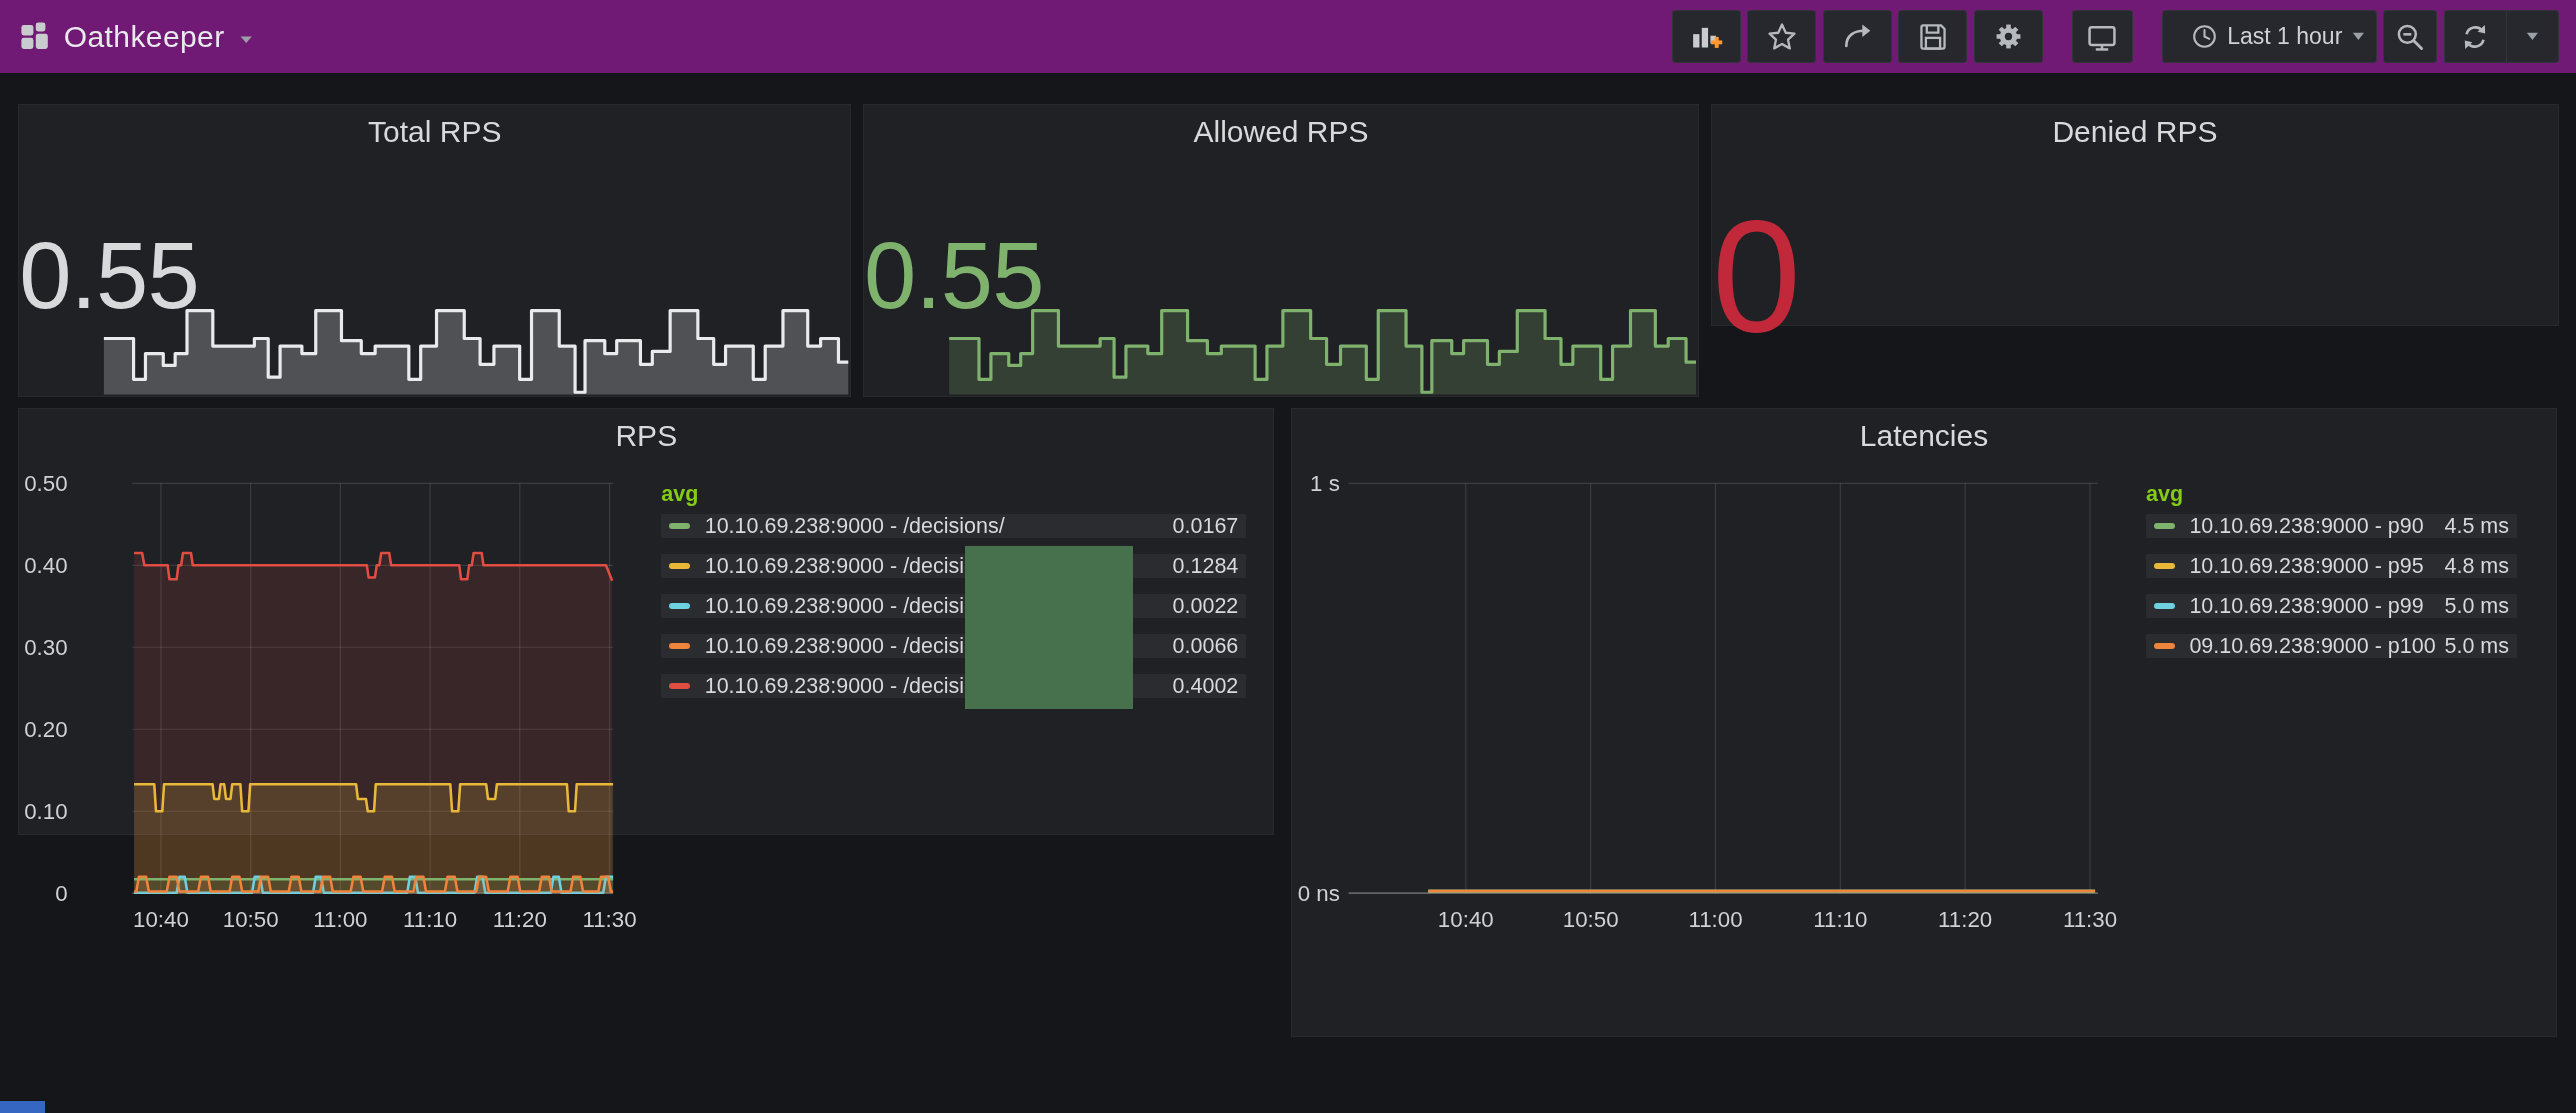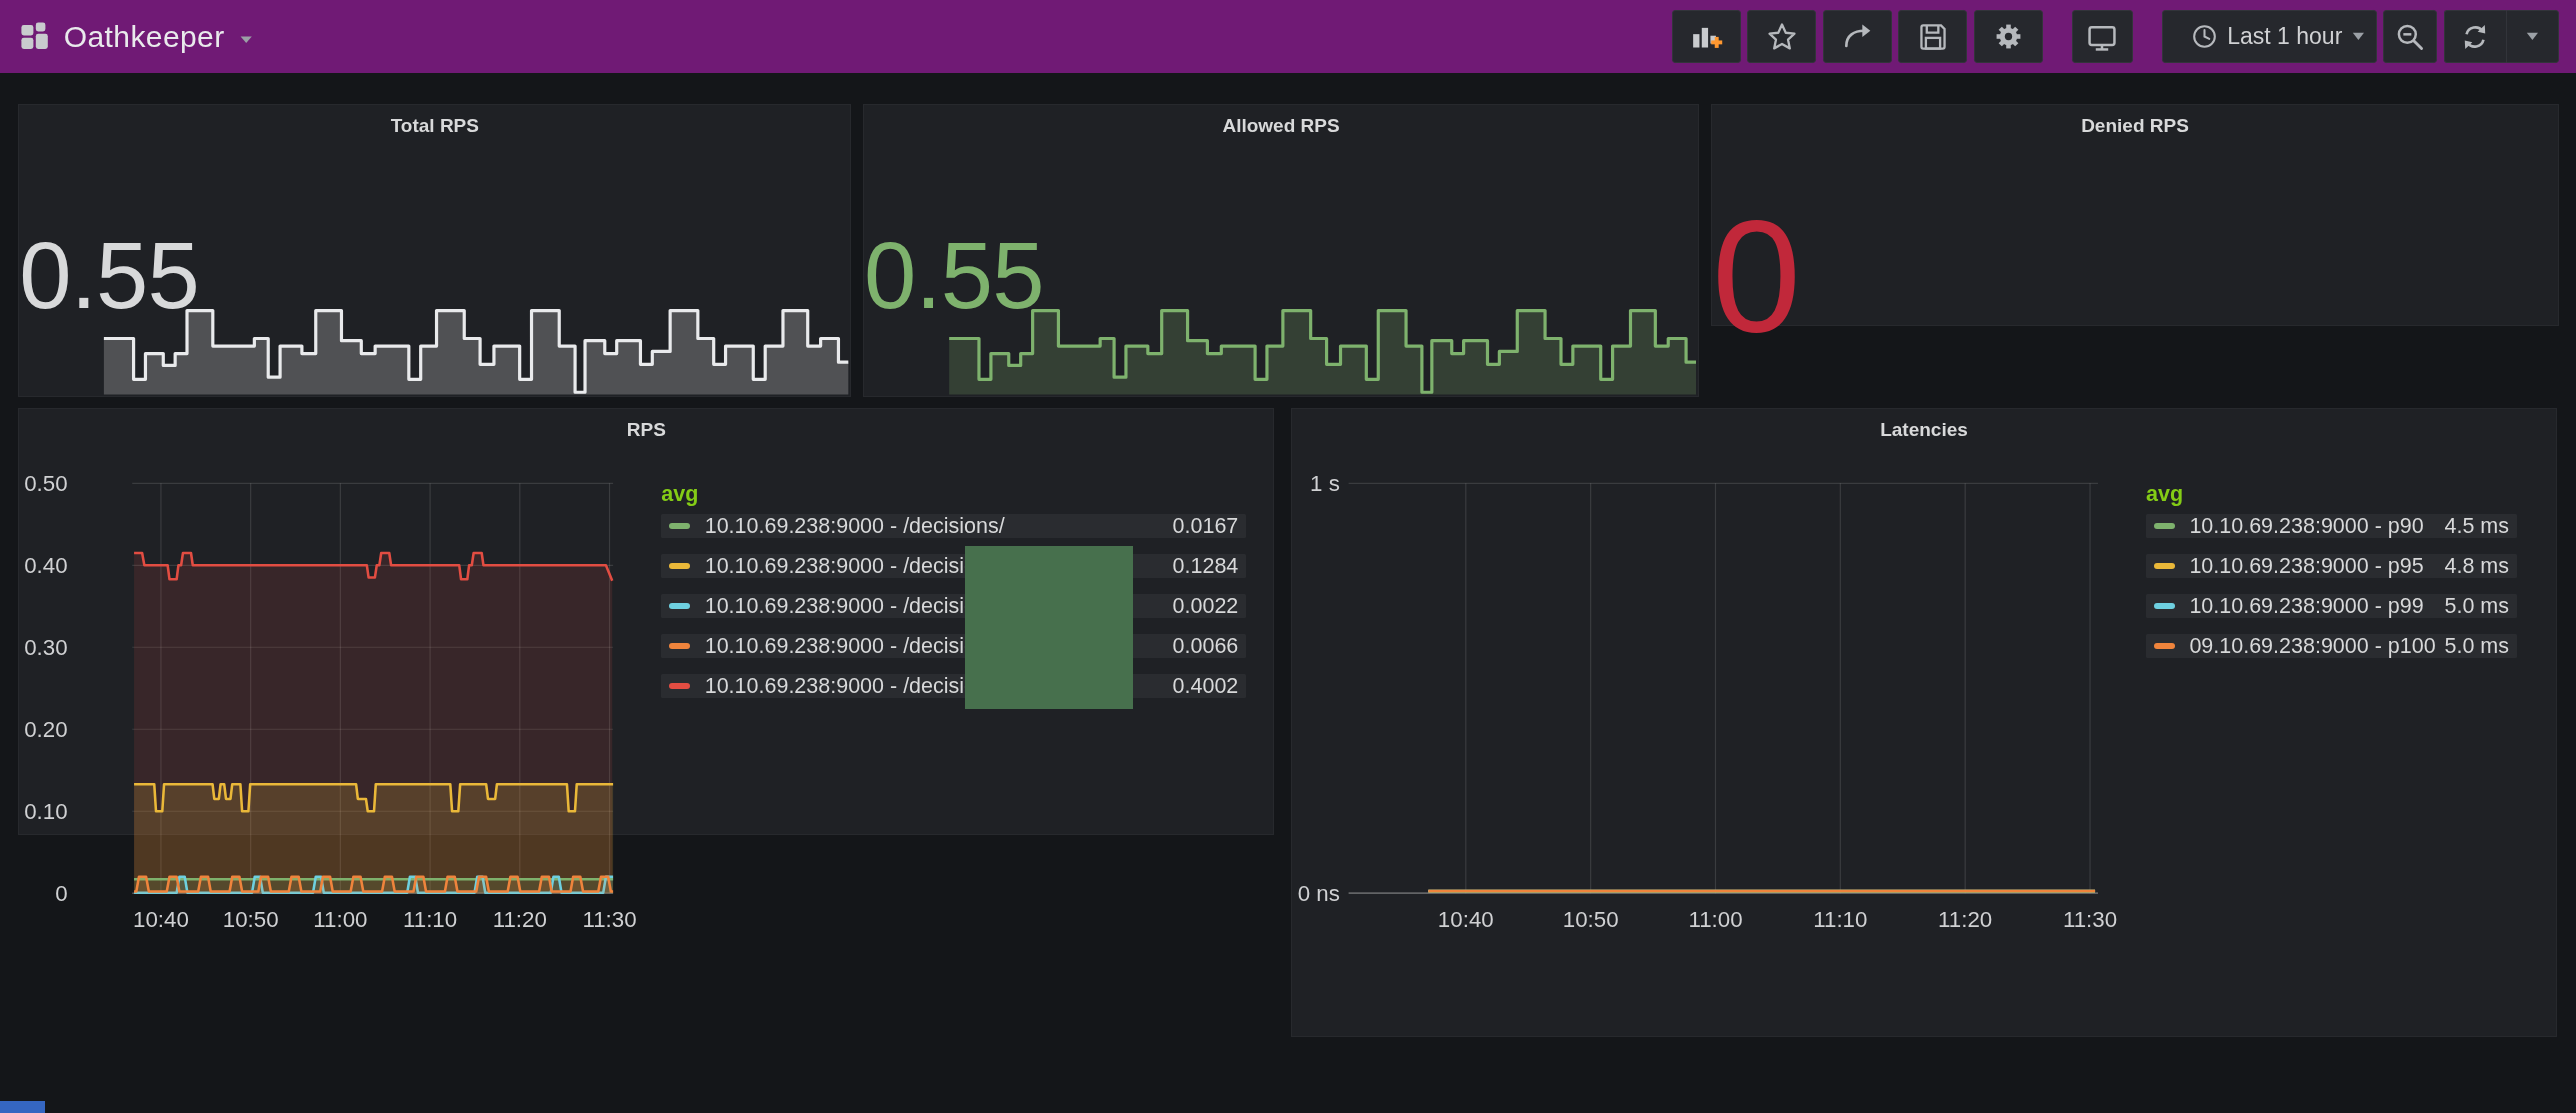--- a/index.html
+++ b/index.html
@@ -31,21 +31,21 @@
   .navbtn.time{margin-left:29px;font-size:23px;color:#d0d1d3;gap:9.6px;white-space:nowrap;padding-left:28px;}
   .navbtn.zoomout{width:54px;padding:0;}
   .navbtn.refresh{width:62px;padding:0;margin-left:6.4px;border-right:none;border-top-right-radius:0;border-bottom-right-radius:0;}
   .navbtn.refcaret{width:43px;padding:0;margin-left:0;border-left:0.8px solid #32343a;border-top-left-radius:0;border-bottom-left-radius:0;}
   
   .panel{
     position:absolute;background:#1f2125;border:0.8px solid rgba(255,255,255,0.04);
   }
   .panel h2{
     position:absolute;top:9.6px;left:0;right:0;margin:0;text-align:center;
-    font-size:19px;font-weight:700;color:#d8d9da;cursor:pointer;
+    font-size:30px;font-weight:400;color:#d8d9da;cursor:pointer;
   }
   .stat-value{
     position:absolute;left:0;right:0;top:171px;transform:translateY(-50%);
     text-align:left;font-weight:400;letter-spacing:-0.8px;line-height:1;
   }
   .spark{position:absolute;left:0;bottom:0;pointer-events:none;}
   .chart-svg{position:absolute;left:0;top:0;}
   
   .legend{position:absolute;}
   .legend-avg{

